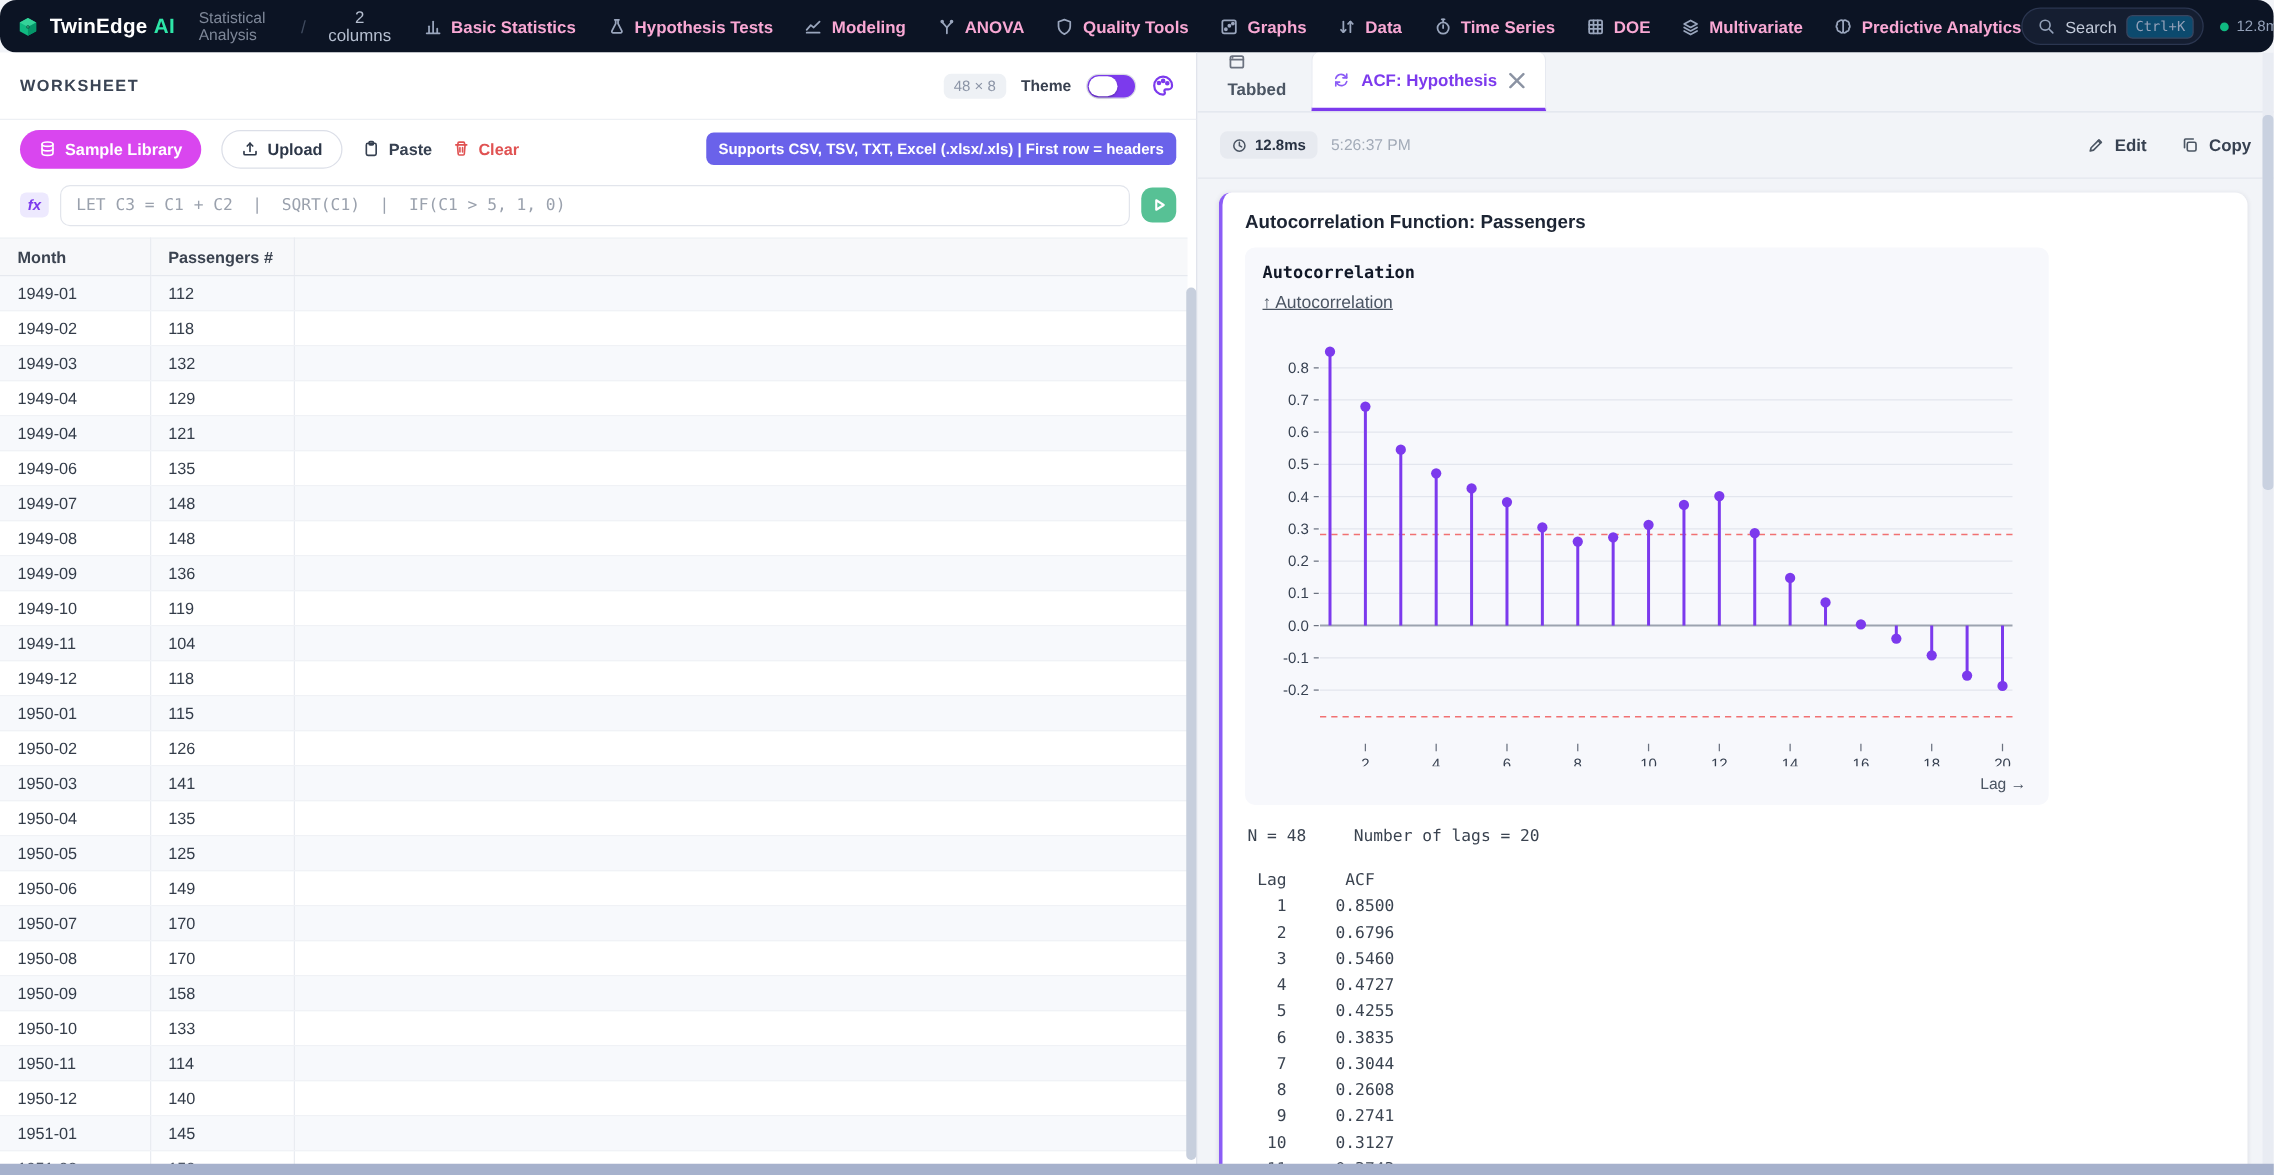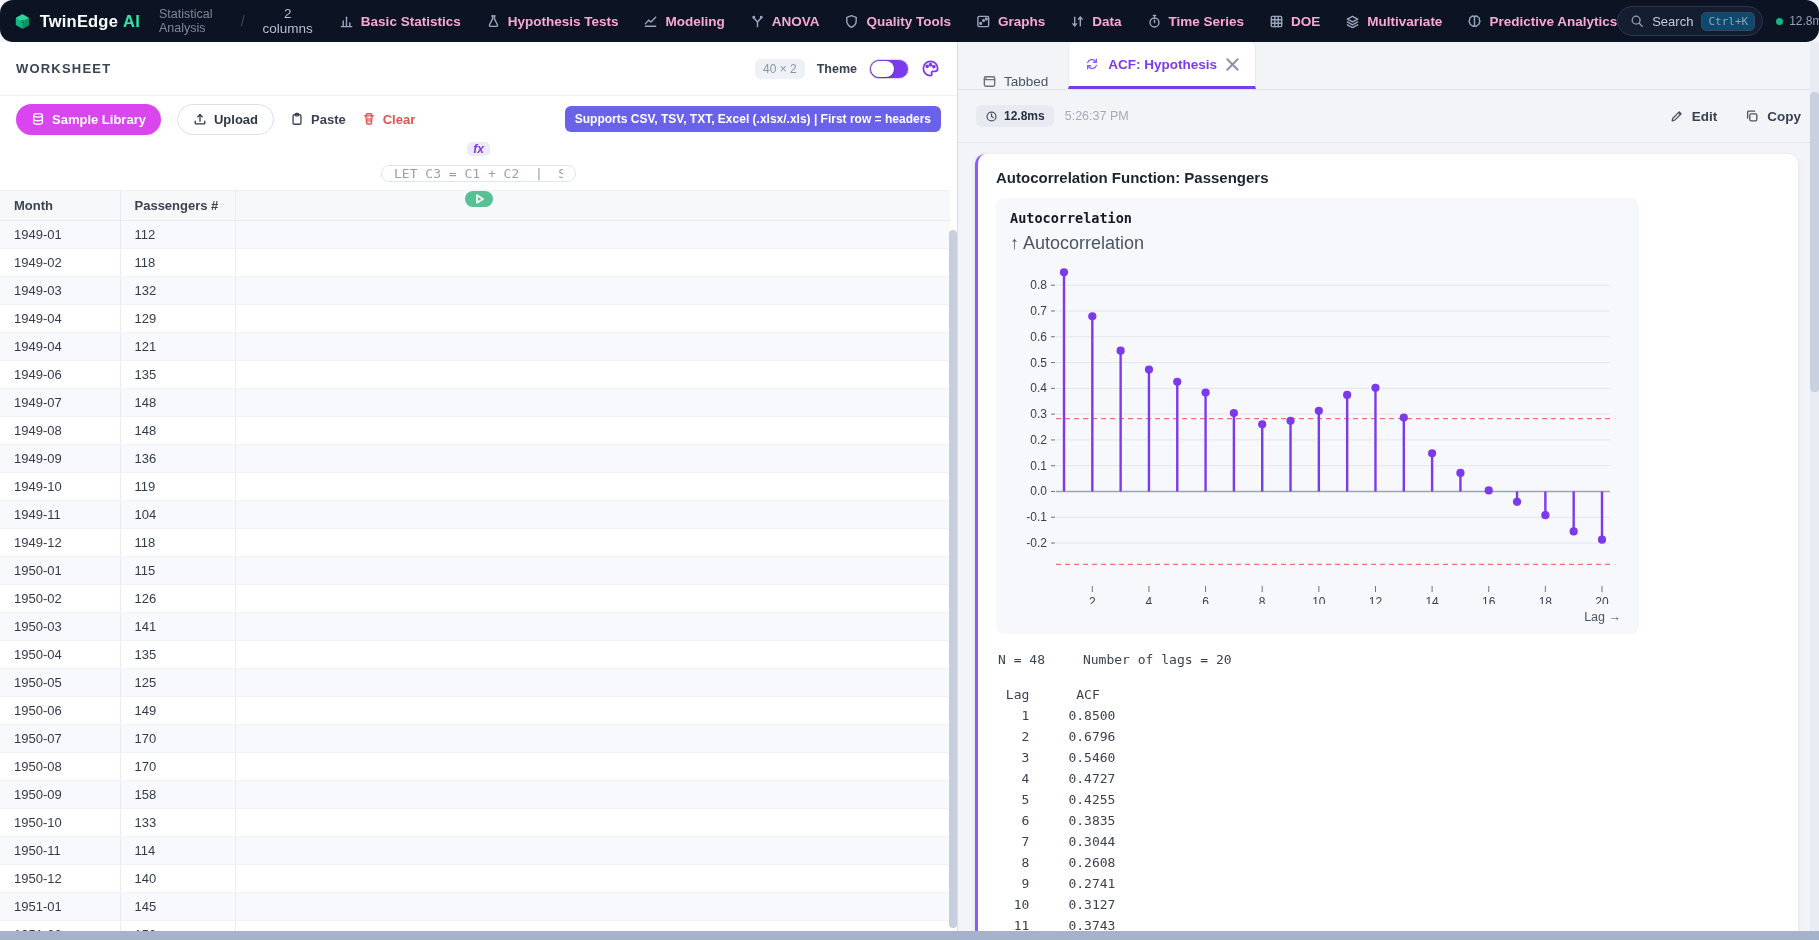--- a/index.html
+++ b/index.html
@@ -47,21 +47,21 @@
   .ws-toolbar { height:46px; display:flex; align-items:center; padding:0 16px; gap:16px; }
   .btn { display:flex; align-items:center; gap:7px; font-size:13px; cursor:pointer; white-space:nowrap; }
   .btn svg { width:14px; height:14px; }
   .btn-primary { background:#d946ef; color:#ffffff; font-weight:bold; padding:8px 15px; border-radius:18px; }
   .btn-outline { background:#ffffff; color:#2d3748; font-weight:bold; border:1px solid #dcdfe8; padding:7px 15px; border-radius:18px; }
   .btn-ghost { color:#374151; font-weight:bold; }
   .btn-danger { color:#e05252; font-weight:bold; }
   .support-banner { margin-left:auto; background:#6a62ea; color:#ffffff; font-size:12px; font-weight:bold; padding:6px 10px; border-radius:6px; }
 
   
-  .formula-row { height:44px; display:flex; align-items:center; padding:0 16px; gap:9px;flex-direction:column; }
+  .formula-row { height:44px; display:flex; align-items:center; padding:0 16px; gap:9px; }
   .fx-badge { min-width:23px; height:20px; background:#ede9fe; color:#7c3aed; font-size:12px; font-weight:bold; font-style:italic; border-radius:5px; display:flex; align-items:center; justify-content:center; }
   .formula-input { flex:1; height:33px; border:1.5px solid #e2e5ec; border-radius:8px; padding:0 12px; font-family:"DejaVu Sans Mono", monospace; font-size:13px; color:#374151; outline:none; }
   .formula-input::placeholder { color:#9aa1ad; }
   .run-btn { width:28px; height:28px; background:#57c195; border:none; border-radius:9px; display:flex; align-items:center; justify-content:center; cursor:pointer; }
   .run-btn svg { width:16px; height:16px; color:#ffffff; }
 
   
   .ws-table { width:950px; border-collapse:collapse; table-layout:fixed; margin-top:4px; }
   .ws-table th { height:30px; background:#f7f8fa; font-size:13px; font-weight:bold; color:#3b4350; text-align:left; padding:0 14px; border-bottom:1px solid #e6e9ef; border-top:1px solid #eceff3; }
   .ws-table td { height:28px; font-size:13px; color:#333c49; padding:0 14px; }
@@ -71,41 +71,41 @@
   .ws-table tr td { border-bottom:1px solid #f0f2f6; }
 
   
   .v-scroll-left { position:absolute; right:0; top:188px; bottom:12px; width:8px; background:#c7cfdd; border-radius:4px; cursor:grab; }
   .h-scroll { position:fixed; left:0; bottom:0; width:1819px; height:9px; background:#a6b1cc; cursor:grab; z-index:40; }
   .v-scroll-right-track { position:absolute; right:0; top:0; bottom:0; width:9px; background:#e9ecf3; }
   .v-scroll-right-thumb { position:absolute; right:0; top:50px; width:9px; height:300px; background:#c9d1e0; border-radius:4px; cursor:grab; }
 
   
   .tabbar { height:48px; display:flex; align-items:stretch; padding-left:12px; border-bottom:1px solid #e0e3eb; }
-  .tabbed-btn { display:flex; align-items:flex-end; gap:7px; padding:0 12px; font-size:13.5px; font-weight:normal; color:#4b5563; cursor:pointer; }
+  .tabbed-btn { display:flex; align-items:flex-start; gap:7px; padding:0 12px; font-size:13.5px; font-weight:bold; color:#4b5563; cursor:pointer;flex-direction:column; }
   .tabbed-btn svg { width:15px; height:15px; color:#6b7280; }
   .tab-active { margin-left:8px; display:flex; align-items:center; gap:9px; padding:0 16px; background:#ffffff; border-left:1px solid #e6e9f0; border-right:1px solid #e6e9f0; border-bottom:3px solid #7c3aed; font-size:13.5px; font-weight:bold; color:#7c3aed; cursor:pointer; border-radius:6px 6px 0 0; }
   .tab-active svg.ref { width:14px; height:14px; color:#8b5cf6; }
   .tab-close { width:13px; height:13px; color:#8b93a3; cursor:pointer; }
 
   
   .results-toolbar { height:53px; display:flex; align-items:center; padding:0 18px; border-bottom:1px solid #e3e6ed; }
   .ms-badge { display:flex; align-items:center; gap:6px; background:#e7eaf0; border-radius:6px; padding:4px 9px; font-size:12px; font-weight:bold; color:#273142; }
   .ms-badge svg { width:13px; height:13px; color:#4b5563; }
   .run-time { margin-left:11px; font-size:12.5px; color:#a3abb8; }
   .tb-actions { margin-left:auto; display:flex; align-items:center; gap:28px; }
   .tb-btn { display:flex; align-items:center; gap:8px; font-size:13.5px; font-weight:bold; color:#374151; cursor:pointer; }
   .tb-btn svg { width:14px; height:14px; color:#4b5563; }
 
   
   .result-card { margin:11px 21px 0 17px; background:#ffffff; border-left:3px solid #8b5cf6; border-radius:10px; box-shadow:0 1px 4px rgba(20,24,40,.09); padding:15px 18px 40px 18px; height:1200px; }
   .card-title { font-size:15px; font-weight:bold; color:#1c2433; margin-bottom:12px; }
   .chart-box { width:643px; background:#f7f8fc; border-radius:8px; padding:12px 14px 10px 14px; }
   .chart-heading { font-family:"DejaVu Sans Mono", monospace; font-size:13.5px; font-weight:bold; color:#111827; margin-bottom:7px; }
-  .chart-ylabel { font-size:18px; color:#4b5563; margin-bottom:2px; }
+  .chart-ylabel { font-size:14px; color:#4b5563; margin-bottom:16px;text-decoration:underline; }
   .chart-xlabel { text-align:right; font-size:12.5px; color:#4b5563; margin-top:2px; padding-right:4px; }
   .mono-out { margin-top:18px; font-family:"DejaVu Sans Mono", monospace; font-size:13px; color:#3a4350; padding-left:2px; }
   .stats-line { display:flex; gap:38px; }
   .acf-pre { margin-top:17px; font-family:"DejaVu Sans Mono", monospace; font-size:13px; color:#3a4350; line-height:21px; white-space:pre; }
 </style>
 </head>
 <body>
 
 <nav class="navbar">
   <div class="brand">
@@ -230,21 +230,21 @@
 
   </div>
 </nav>
 
 <div class="main">
 
   <section class="left-panel">
     <div class="ws-header">
       <span class="ws-title">WORKSHEET</span>
       <div class="ws-header-right">
-        <span class="dims-badge">40 × 2</span>
+        <span class="dims-badge">48 × 8</span>
         <span class="theme-label">Theme</span>
         <div class="toggle">
             <div class="toggle-knob"></div>
           </div>
         <span class="palette-btn">
           <svg class="icon-svg" viewBox="0 0 16 16">
               <path d="M8 2a6 6 0 1 0 0 12c1 0 1.5-1 1-1.8-.5-.8.1-1.7 1-1.7h1.5c1.4 0 2.5-1.1 2.5-2.5A6 6 0 0 0 8 2Z"></path>
               <circle cx="5.2" cy="6.2" r=".8" fill="currentColor"></circle>
               <circle cx="8" cy="4.8" r=".8" fill="currentColor"></circle>
               <circle cx="10.8" cy="6.4" r=".8" fill="currentColor"></circle>

